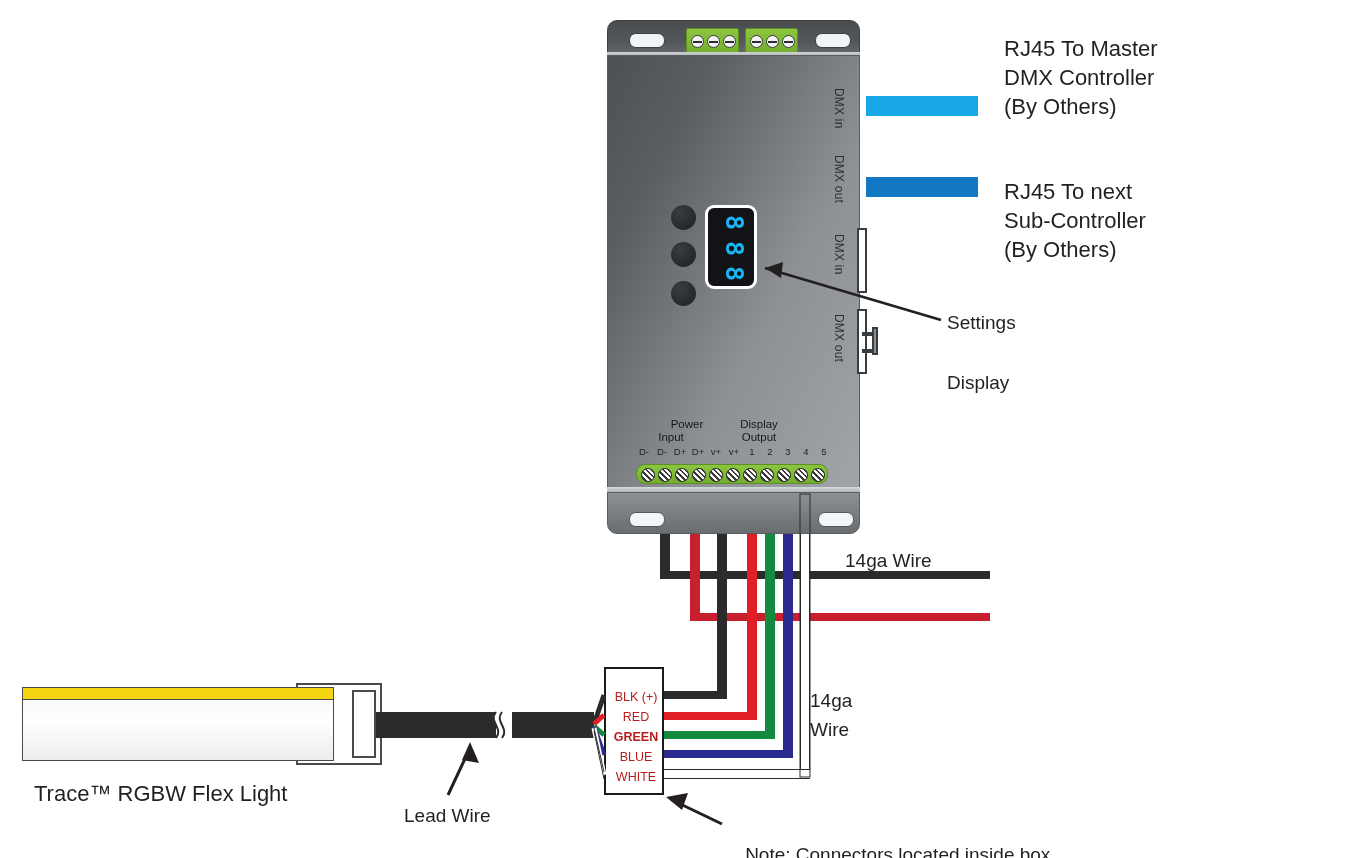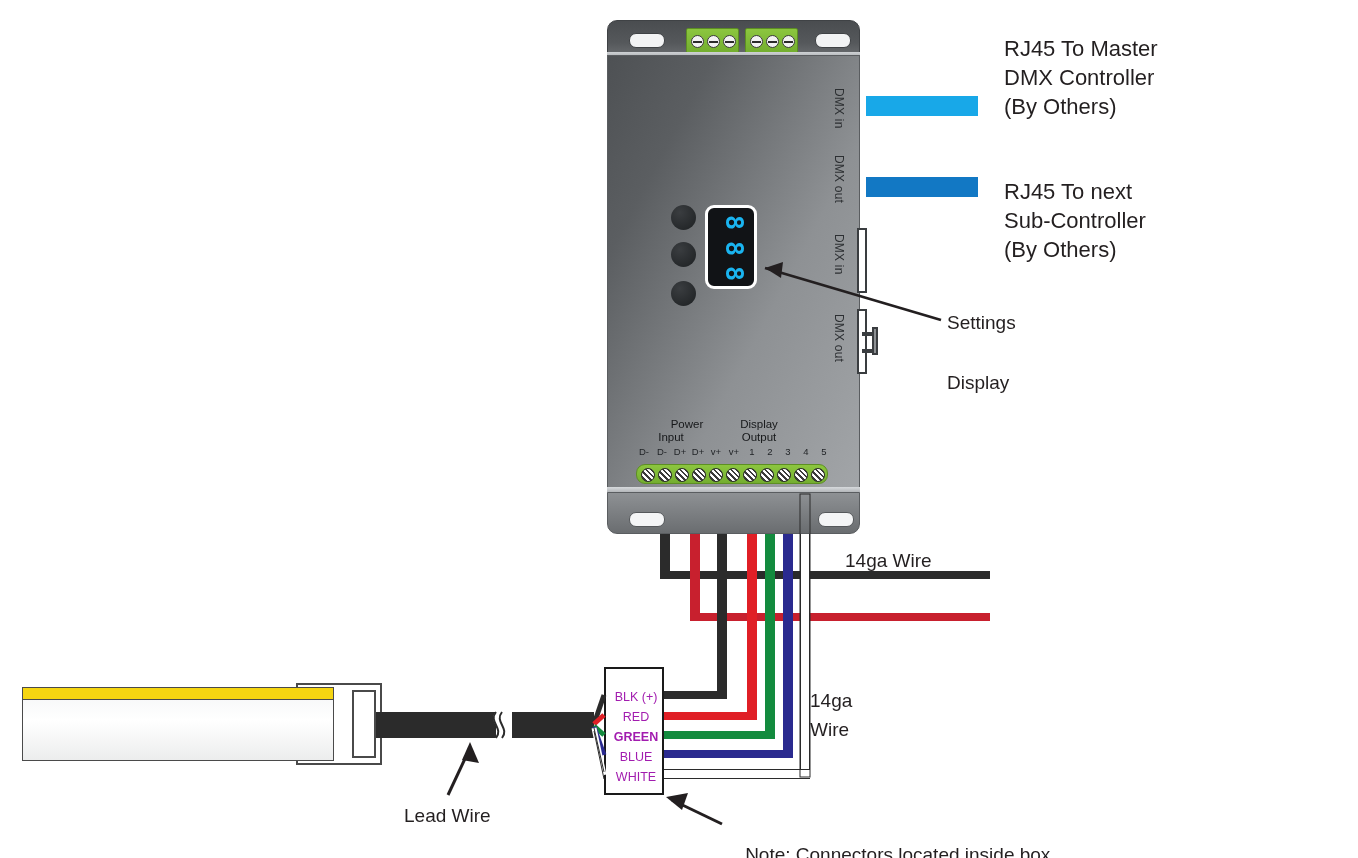--- a/index.html
+++ b/index.html
@@ -73,21 +73,21 @@
 
   
   .txt{position:absolute;color:#231f20;line-height:29px;white-space:pre;}
   .t22{font-size:22px;}
   .t19{font-size:19px;}
   .bold{font-weight:normal;}
 
   
   #conn-box{left:604px;top:667px;width:60px;height:128px;background:#ffffff;
     border:2px solid #1a1a1a;box-sizing:border-box;}
-  .conn-lbl{position:absolute;left:0;width:60px;text-align:center;font-size:12.5px;color:#a21caf;}
+  .conn-lbl{position:absolute;left:0;width:60px;text-align:center;font-size:12.5px;color:#b91c1c;}
 
   
   #flex-body{left:22px;top:687px;width:312px;height:74px;
     background:linear-gradient(180deg,#f4f5f6 0%,#ffffff 45%,#eceded 100%);
     border:1px solid #4a4a4a;box-sizing:border-box;}
   #flex-yellow{left:22px;top:687px;width:312px;height:13px;background:#f5d511;border:1px solid #4a4a4a;box-sizing:border-box;}
   #flex-cap-outer{left:296px;top:683px;width:86px;height:82px;background:transparent;border:2px solid #4a4a4a;box-sizing:border-box;}
   #flex-cap-inner{left:352px;top:690px;width:24px;height:68px;background:#ffffff;border:2px solid #4a4a4a;box-sizing:border-box;}
 
   svg.ov{position:absolute;left:0;top:0;width:1358px;height:858px;pointer-events:none;}
@@ -205,20 +205,21 @@
 
   <div class="txt t19 bold" style="left:947px;top:308px;">Settings</div>
   <div class="txt t19 bold" style="left:947px;top:337px;margin-top:31px;">Display</div>
 
   <div class="txt t19" style="left:845px;top:546px;">14ga Wire</div>
 
   <div class="txt t19" style="left:810px;top:686px;">14ga</div>
   <div class="txt t19" style="left:810px;top:715px;">Wire</div>
 
   <div class="txt t19" style="left:404px;top:801px;">Lead Wire</div>
+  <div class="txt t22" style="left:34px;top:779px;">Trace™ RGBW Flex Light</div>
 
   <div class="txt t19" style="left:724px;top:811px;">
     <span class="bold">Note:</span><span> Connectors located inside box</span>
   </div>
 
   <div class="abs" id="conn-box">
     <span class="conn-lbl" style="top:21px;">BLK (+)</span>
     <span class="conn-lbl" style="top:41px;">RED</span>
     <span class="conn-lbl" style="top:61px;font-weight:bold;">GREEN</span>
     <span class="conn-lbl" style="top:81px;">BLUE</span>

